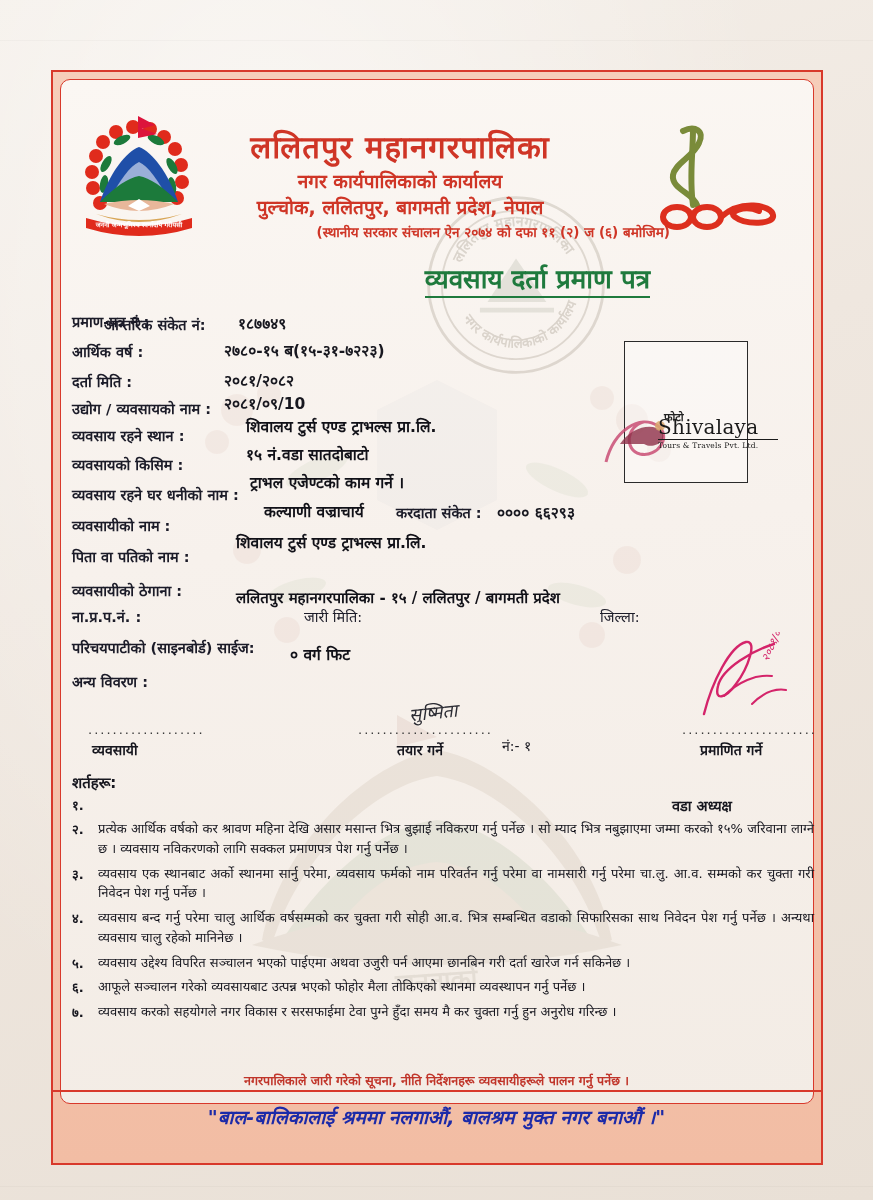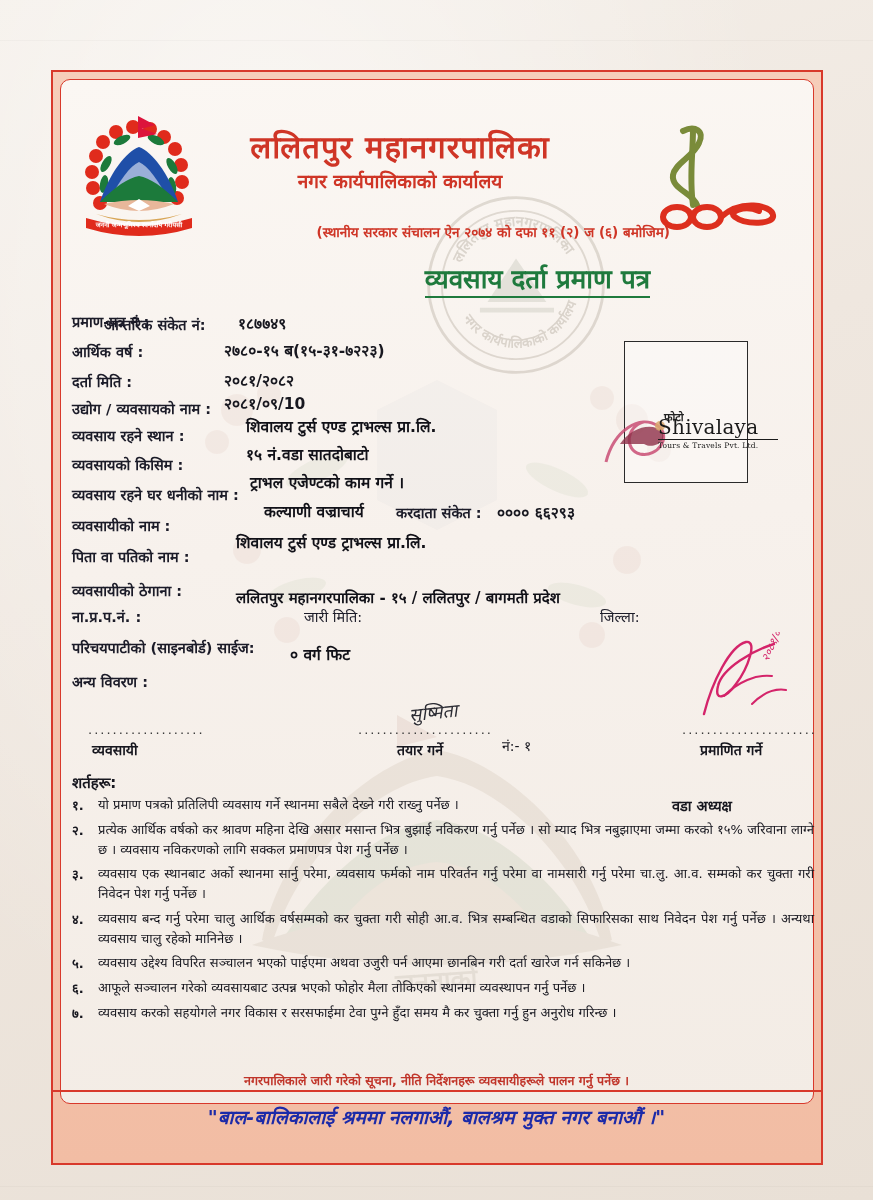--- a/index.html
+++ b/index.html
@@ -266,20 +266,21 @@
       <path d="M44,16 C44,42 40,64 44,92" fill="none" stroke="#7a8b3a" stroke-width="6" stroke-linecap="round"></path>
       <ellipse cx="28" cy="104" rx="14" ry="10" fill="none" stroke="#dd2f1e" stroke-width="6"></ellipse>
       <ellipse cx="58" cy="104" rx="14" ry="10" fill="none" stroke="#dd2f1e" stroke-width="6"></ellipse>
       <path d="M72,104 C92,86 122,92 124,102 C126,112 96,112 86,104 C78,98 96,92 110,98" fill="none" stroke="#dd2f1e" stroke-width="6" stroke-linecap="round"></path>
     </svg>
 
   </div>
 
   <div class="org-title">ललितपुर महानगरपालिका</div>
   <div class="org-sub1">नगर कार्यपालिकाको कार्यालय</div>
+  <div class="org-sub2">पुल्चोक, ललितपुर, बागमती प्रदेश, नेपाल</div>
   <div class="org-act">(स्थानीय सरकार संचालन ऐन २०७४ को दफा ११ (२) ज (६) बमोजिम)</div>
   <div class="doc-title"><span>व्यवसाय दर्ता प्रमाण पत्र</span></div>
 
   <div class="form">
 
     <div class="lbl" style="left:72px;top:311px;">प्रमाण-पत्र नं :</div>
     <div class="lbl" style="left:104px;top:314px;">आन्तरिक संकेत नं:</div>
     <div class="val" style="left:238px;top:312px;">१८७७४९</div>
 
     <div class="lbl" style="left:72px;top:341px;">आर्थिक वर्ष :</div>
@@ -350,21 +351,20 @@
     </svg>
     <div class="sig-dots" style="left:682px;top:722px;">......................</div>
     <div class="sig-cap" style="left:700px;top:740px;">प्रमाणित गर्ने</div>
 
     <div class="ward-role">वडा अध्यक्ष</div>
 
     <div class="terms-head">शर्तहरू:</div>
     <div class="terms">
       <div class="term">
         <div class="term-num">१.</div>
-        <div class="term-txt">यो प्रमाण पत्रको प्रतिलिपी व्यवसाय गर्ने स्थानमा सबैले देख्ने गरी राख्नु पर्नेछ ।</div>
       </div>
       <div class="term">
         <div class="term-num">२.</div>
         <div class="term-txt">प्रत्येक आर्थिक वर्षको कर श्रावण महिना देखि असार मसान्त भित्र बुझाई नविकरण गर्नु पर्नेछ । सो म्याद भित्र नबुझाएमा जम्मा करको १५% जरिवाना लाग्ने छ । व्यवसाय नविकरणको लागि सक्कल प्रमाणपत्र पेश गर्नु पर्नेछ ।</div>
       </div>
       <div class="term">
         <div class="term-num">३.</div>
         <div class="term-txt">व्यवसाय एक स्थानबाट अर्को स्थानमा सार्नु परेमा, व्यवसाय फर्मको नाम परिवर्तन गर्नु परेमा वा नामसारी गर्नु परेमा चा.लु. आ.व. सम्मको कर चुक्ता गरी निवेदन पेश गर्नु पर्नेछ ।</div>
       </div>
       <div class="term">

